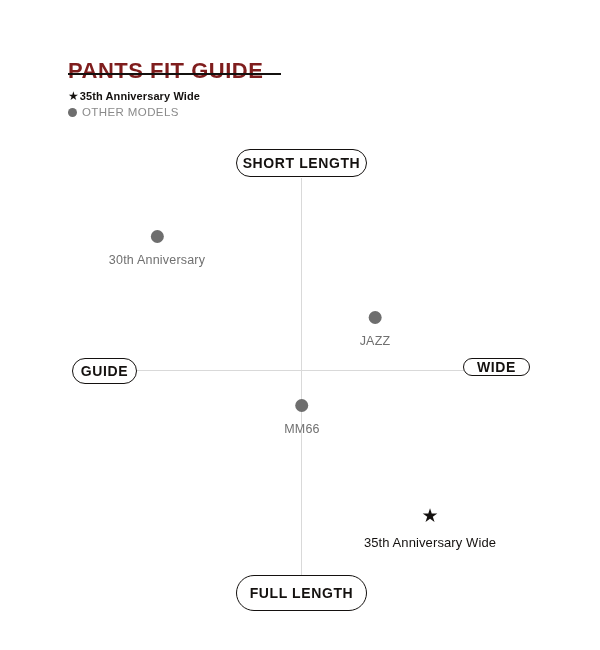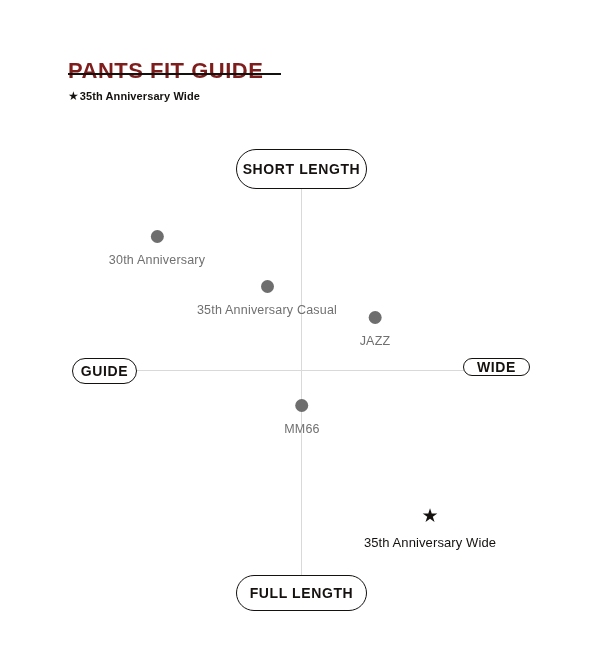--- a/index.html
+++ b/index.html
@@ -114,21 +114,21 @@
     font-weight: bold;
     letter-spacing: 0.6px;
     color: #14110f;
     box-sizing: border-box;
     white-space: nowrap;
   }
   .pill-short {
     left: 236px;
     top: 149px;
     width: 131px;
-    height: 40px;
+    height: 28px;
   }
   .pill-full {
     left: 236px;
     top: 575px;
     width: 131px;
     height: 36px;
   }
   .pill-slim {
     left: 72px;
     top: 358px;
@@ -181,39 +181,39 @@
 <div id="canvas">
 
   <div class="title">PANTS FIT GUIDE</div>
   <div class="title-rule"></div>
 
   <div class="legend">
     <div class="legend-row">
       <span class="legend-star">★</span>
       <span class="legend-label-dark">35th Anniversary Wide</span>
     </div>
+    <div class="legend-row">
+      <span class="legend-dot"></span>
+      <span class="legend-label-gray">OTHER MODELS</span>
+    </div>
   </div>
 
   <div class="axis-v"></div>
   <div class="axis-h"></div>
 
   <div class="pill pill-short">SHORT LENGTH</div>
   <div class="pill pill-full">FULL LENGTH</div>
   <div class="pill pill-slim">GUIDE</div>
   <div class="pill pill-wide">WIDE</div>
 
   <div class="point" style="left:157px; top:230px;">
     <div class="marker-dot"></div>
     <div class="point-label">30th Anniversary</div>
   </div>
 
-  <div class="point" style="left:267px; top:280px;">
-    <div class="marker-dot"></div>
-    <div class="point-label" style="width:150px;">35th Anniversary Casual</div>
-  </div>
 
   <div class="point" style="left:375px; top:311px;">
     <div class="marker-dot"></div>
     <div class="point-label">JAZZ</div>
   </div>
 
   <div class="point" style="left:302px; top:399px;">
     <div class="marker-dot"></div>
     <div class="point-label">MM66</div>
   </div>

